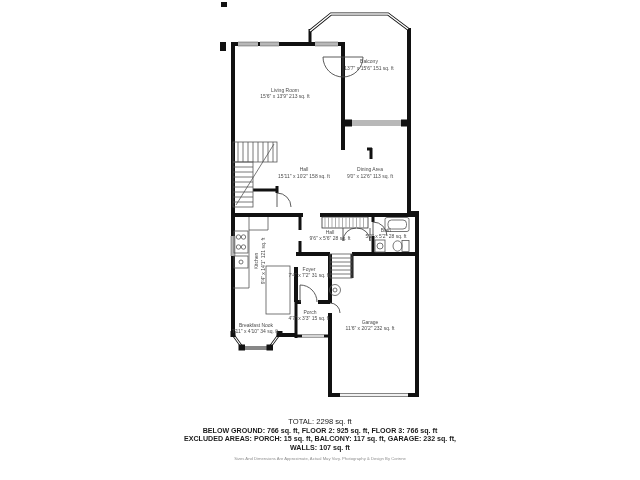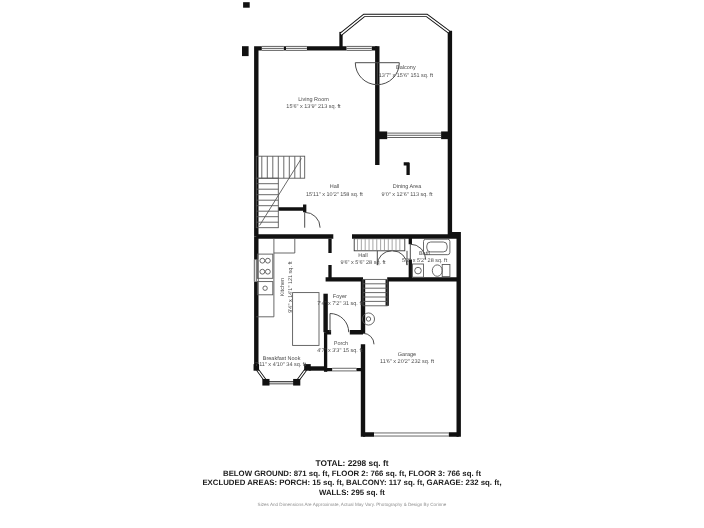--- a/index.html
+++ b/index.html
@@ -2,21 +2,21 @@
 <html><head>
 <meta charset="utf-8">
 <style>
   html,body{margin:0;padding:0;background:#ffffff;}
   .page{position:relative;width:640px;height:480px;background:#ffffff;overflow:hidden;
         font-family:"Liberation Sans",sans-serif;}
   .plan-svg{position:absolute;left:0;top:0;}
   .room-name,.room-dims{font-size:5px;fill:#4c4c4c;text-anchor:middle;
         font-family:"Liberation Sans",sans-serif;}
   .footer{position:absolute;left:0;top:417px;width:640px;text-align:center;color:#1b1b1b;}
-  .footer .total{font-size:7.6px;font-weight:bold;line-height:9.5px;}
+  .footer .total{font-size:7.6px;font-weight:normal;line-height:9.5px;}
   .footer .line{font-size:7.1px;font-weight:bold;line-height:8.8px;}
   .footer .disclaimer{font-size:4.2px;font-weight:normal;color:#8f8f8f;margin-top:3px;line-height:5px;}
 </style>
 </head>
 <body>
 
 <div class="page">
 
 <svg class="plan-svg" width="640" height="480" viewBox="0 0 640 480">
 
@@ -197,19 +197,19 @@
     <text class="room-name" x="256" y="327">Breakfast Nook</text>
     <text class="room-dims" x="255" y="333">7'11" x 4'10" 34 sq. ft</text>
 
     <text class="room-name" x="370" y="324">Garage</text>
     <text class="room-dims" x="370" y="330">11'6" x 20'2" 232 sq. ft</text>
   </g>
 </svg>
 
 <div class="footer">
   <div class="total">TOTAL: 2298 sq. ft</div>
-  <div class="line">BELOW GROUND: 871 sq. ft, FLOOR 2: 766 sq. ft, FLOOR 3: 766 sq. ft</div>
+  <div class="line">BELOW GROUND: 766 sq. ft, FLOOR 2: 925 sq. ft, FLOOR 3: 766 sq. ft</div>
   <div class="line">EXCLUDED AREAS: PORCH: 15 sq. ft, BALCONY: 117 sq. ft, GARAGE: 232 sq. ft,</div>
-  <div class="line">WALLS: 295 sq. ft</div>
+  <div class="line">WALLS: 107 sq. ft</div>
   <div class="disclaimer">Sizes And Dimensions Are Approximate, Actual May Vary. Photography &amp; Design By Corinne</div>
 </div>
 
 </div>
 
 </body></html>

